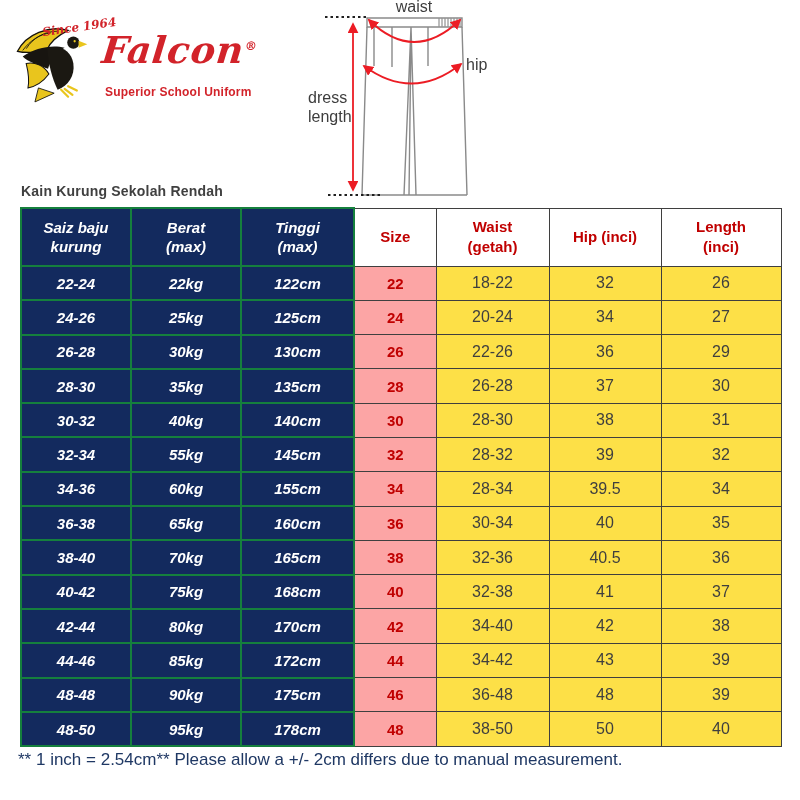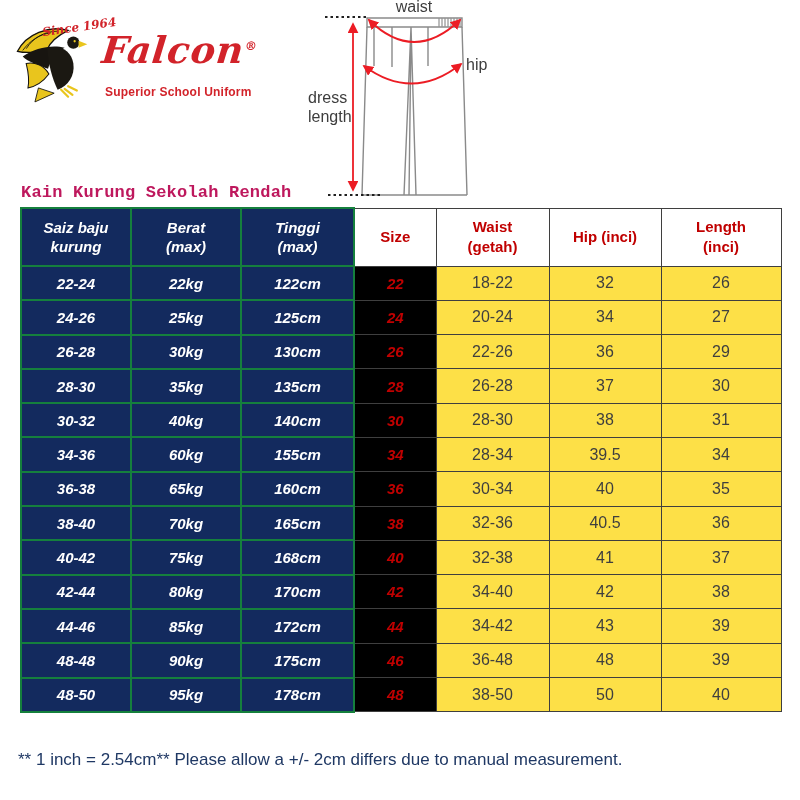--- a/index.html
+++ b/index.html
@@ -37,21 +37,21 @@
   .outline{stroke:var(--outline-gray,#8A8A8A);fill:none;stroke-width:1.4;}
   .hatch{stroke:#7a7a7a;fill:none;stroke-width:1;}
   .redline{stroke:var(--arrow-red,#EC1C24);fill:none;stroke-width:1.8;}
   .redfill{fill:var(--arrow-red,#EC1C24);}
   .dotline{stroke:#1f1f1f;fill:none;stroke-width:2.2;stroke-dasharray:2.5 3;}
   .dlabel{fill:var(--label-gray,#3D3D3D);font-size:16px;font-family:"Liberation Sans",sans-serif;}
 
   
   .chart-title{
     position:absolute;left:21px;top:183px;
-    font-size:17px;font-weight:bold;color:#be185d;letter-spacing:0.2px;font-family:Liberation Mono, monospace;
+    font-size:14px;font-weight:bold;color:#404040;letter-spacing:0.2px;
   }
 
   
   .size-table{
     position:absolute;left:20px;top:207px;width:760px;
     border-collapse:collapse;table-layout:fixed;
   }
   .size-table th,.size-table td{
     text-align:center;vertical-align:middle;padding:0;overflow:hidden;
   }
@@ -60,22 +60,22 @@
   th.navy,td.navy{
     background:var(--navy,#132A5E);color:#ffffff;
     font-weight:bold;font-style:italic;font-size:15px;
     border:2px solid #15803d;line-height:19px;
   }
   th.red-h{
     background:#ffffff;color:var(--table-red,#C00000);
     font-weight:bold;font-size:15px;border:1px solid #3f3f3f;line-height:20px;
   }
   td.size-col{
-    background:#000000;color:var(--table-red,#C00000);
-    font-weight:bold;font-style:italic;font-size:15px;border:1px solid #3f3f3f;
+    background:#fca5a5;color:var(--table-red,#C00000);
+    font-weight:bold;font-size:15px;border:1px solid #3f3f3f;
   }
   td.plain{
     background:#fde047;color:var(--cell-text,#3F3F3F);
     font-size:16px;border:1px solid #3f3f3f;
   }
 
   
   .footer{
     position:absolute;left:18px;top:747px;width:760px;
     color:var(--footer-text,#1F3864);font-size:17px;line-height:26px;
@@ -216,20 +216,29 @@
         <tr>
       <td class="navy">30-32</td>
       <td class="navy">40kg</td>
       <td class="navy">140cm</td>
       <td class="size-col">30</td>
       <td class="plain">28-30</td>
       <td class="plain">38</td>
       <td class="plain">31</td>
     </tr>
         <tr>
+      <td class="navy">32-34</td>
+      <td class="navy">55kg</td>
+      <td class="navy">145cm</td>
+      <td class="size-col">32</td>
+      <td class="plain">28-32</td>
+      <td class="plain">39</td>
+      <td class="plain">32</td>
+    </tr>
+        <tr>
       <td class="navy">34-36</td>
       <td class="navy">60kg</td>
       <td class="navy">155cm</td>
       <td class="size-col">34</td>
       <td class="plain">28-34</td>
       <td class="plain">39.5</td>
       <td class="plain">34</td>
     </tr>
         <tr>
       <td class="navy">36-38</td>

